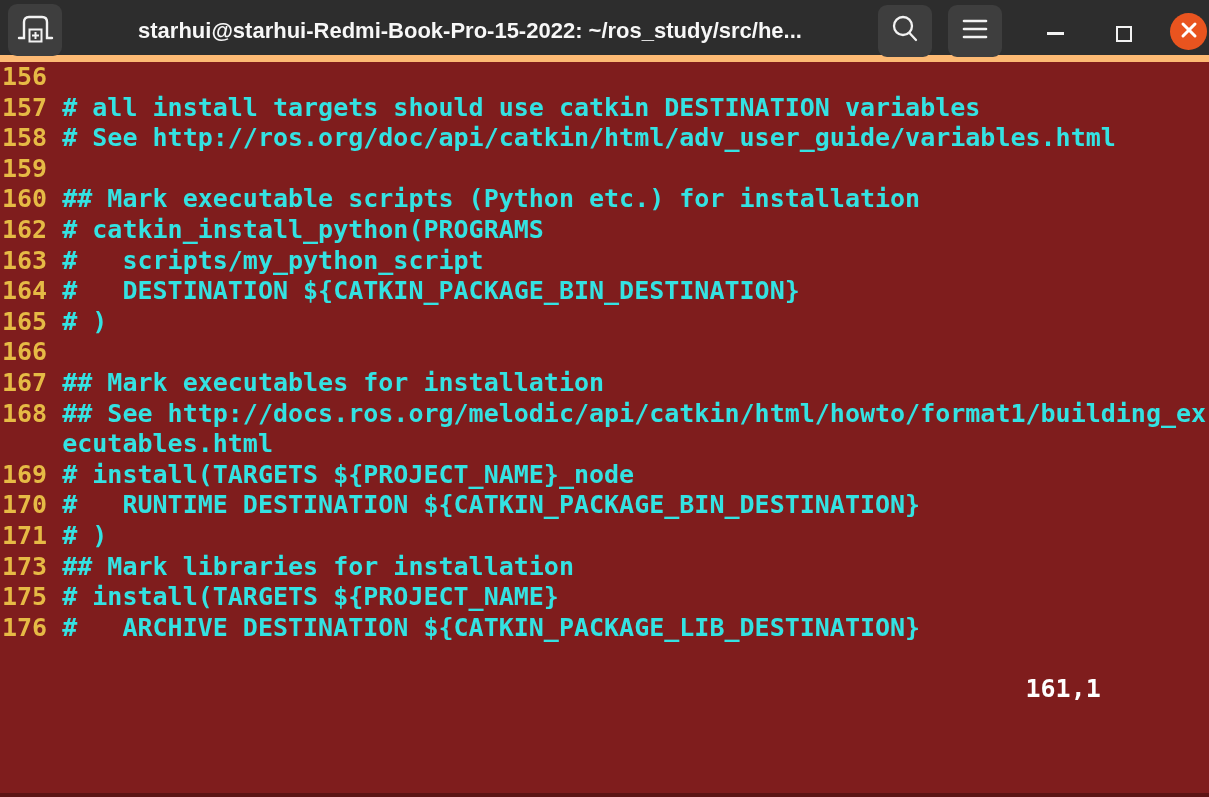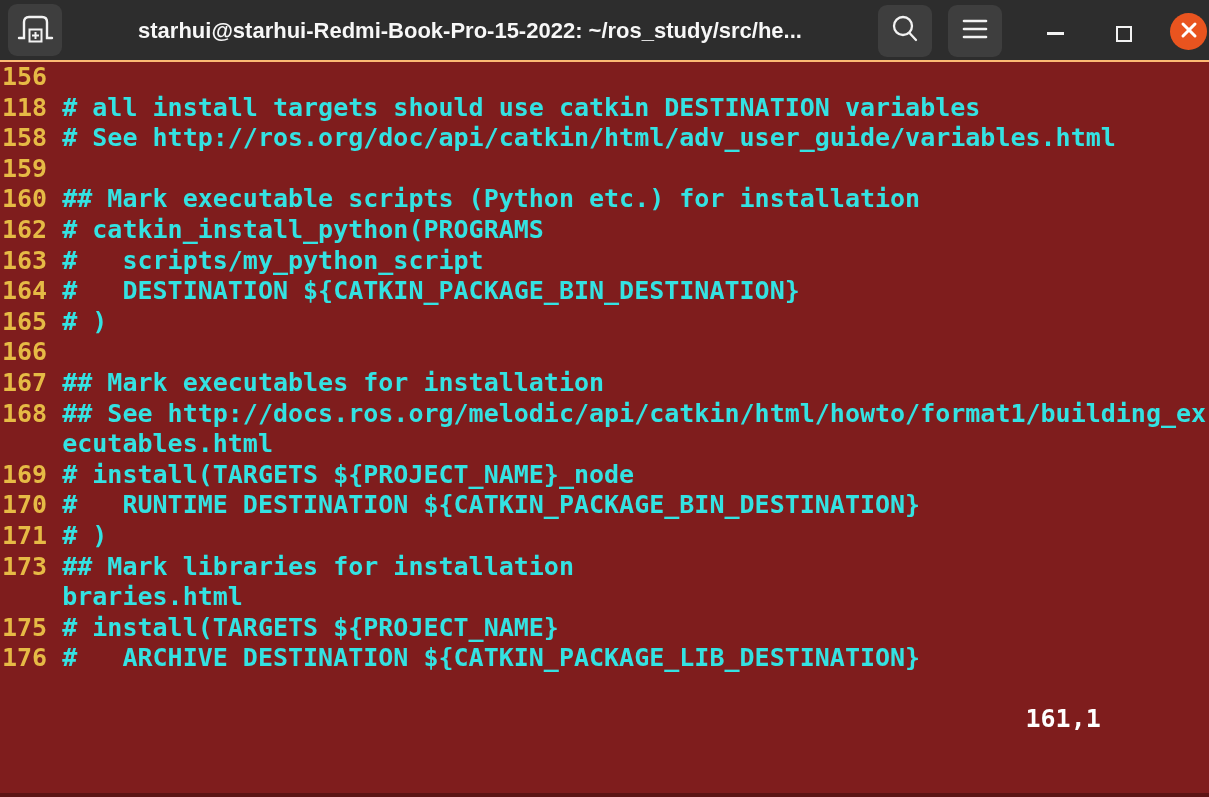--- a/index.html
+++ b/index.html
@@ -3,21 +3,21 @@
 <meta charset="utf-8">
 <style>
   html,body{margin:0;padding:0;background:#111;}
   .window{
     position:relative;width:1209px;height:797px;overflow:hidden;
     font-family:"Liberation Sans",sans-serif;
   }
   
   .titlebar{
     position:absolute;left:0;top:0;width:1209px;height:62px;
-    background:#2d2d2d;border-bottom:2px solid #fdba74;box-sizing:border-box;
+    background:#2d2d2d;border-bottom:7px solid #fdba74;box-sizing:border-box;
   }
   .tb-btn{
     position:absolute;top:5px;width:54px;height:52px;border-radius:9px;
     background:#3e3e3e;display:flex;align-items:center;justify-content:center;
   }
   .btn-newtab{left:8px;top:4px;}
   .btn-search{left:878px;}
   .btn-menu{left:948px;}
   .win-title{
     position:absolute;left:70px;top:0;width:800px;height:62px;
@@ -94,37 +94,36 @@
           <line x1="16" y1="4" x2="4" y2="16" stroke="#ffffff" stroke-width="3" stroke-linecap="round"></line>
         </svg>
       </span>
     </div>
 
   </div>
 
   <div class="term">
     <div>
         <div class="row"><span class="num">156 </span><span class="txt"></span></div>
-        <div class="row"><span class="num">118 </span><span class="txt"># all install targets should use catkin DESTINATION variables</span></div>
+        <div class="row"><span class="num">157 </span><span class="txt"># all install targets should use catkin DESTINATION variables</span></div>
         <div class="row"><span class="num">158 </span><span class="txt"># See http://ros.org/doc/api/catkin/html/adv_user_guide/variables.html</span></div>
         <div class="row"><span class="num">159 </span><span class="txt"></span></div>
         <div class="row"><span class="num">160 </span><span class="txt">## Mark executable scripts (Python etc.) for installation</span></div>
         <div class="row"><span class="num">162 </span><span class="txt"># catkin_install_python(PROGRAMS</span></div>
         <div class="row"><span class="num">163 </span><span class="txt">#   scripts/my_python_script</span></div>
         <div class="row"><span class="num">164 </span><span class="txt">#   DESTINATION ${CATKIN_PACKAGE_BIN_DESTINATION}</span></div>
         <div class="row"><span class="num">165 </span><span class="txt"># )</span></div>
         <div class="row"><span class="num">166 </span><span class="txt"></span></div>
         <div class="row"><span class="num">167 </span><span class="txt">## Mark executables for installation</span></div>
         <div class="row"><span class="num">168 </span><span class="txt">## See http://docs.ros.org/melodic/api/catkin/html/howto/format1/building_ex</span></div>
         <div class="row"><span class="num">    </span><span class="txt">ecutables.html</span></div>
         <div class="row"><span class="num">169 </span><span class="txt"># install(TARGETS ${PROJECT_NAME}_node</span></div>
         <div class="row"><span class="num">170 </span><span class="txt">#   RUNTIME DESTINATION ${CATKIN_PACKAGE_BIN_DESTINATION}</span></div>
         <div class="row"><span class="num">171 </span><span class="txt"># )</span></div>
         <div class="row"><span class="num">173 </span><span class="txt">## Mark libraries for installation</span></div>
-        <div class="row"><span class="num">    </span><span class="txt">braries.html</span></div>
         <div class="row"><span class="num">175 </span><span class="txt"># install(TARGETS ${PROJECT_NAME}</span></div>
         <div class="row"><span class="num">176 </span><span class="txt">#   ARCHIVE DESTINATION ${CATKIN_PACKAGE_LIB_DESTINATION}</span></div>
       </div>
     <div class="row status">
       <span>                                                              </span><span>161,1</span><span>         </span>
     </div>
   </div>
 
 </div>
 

